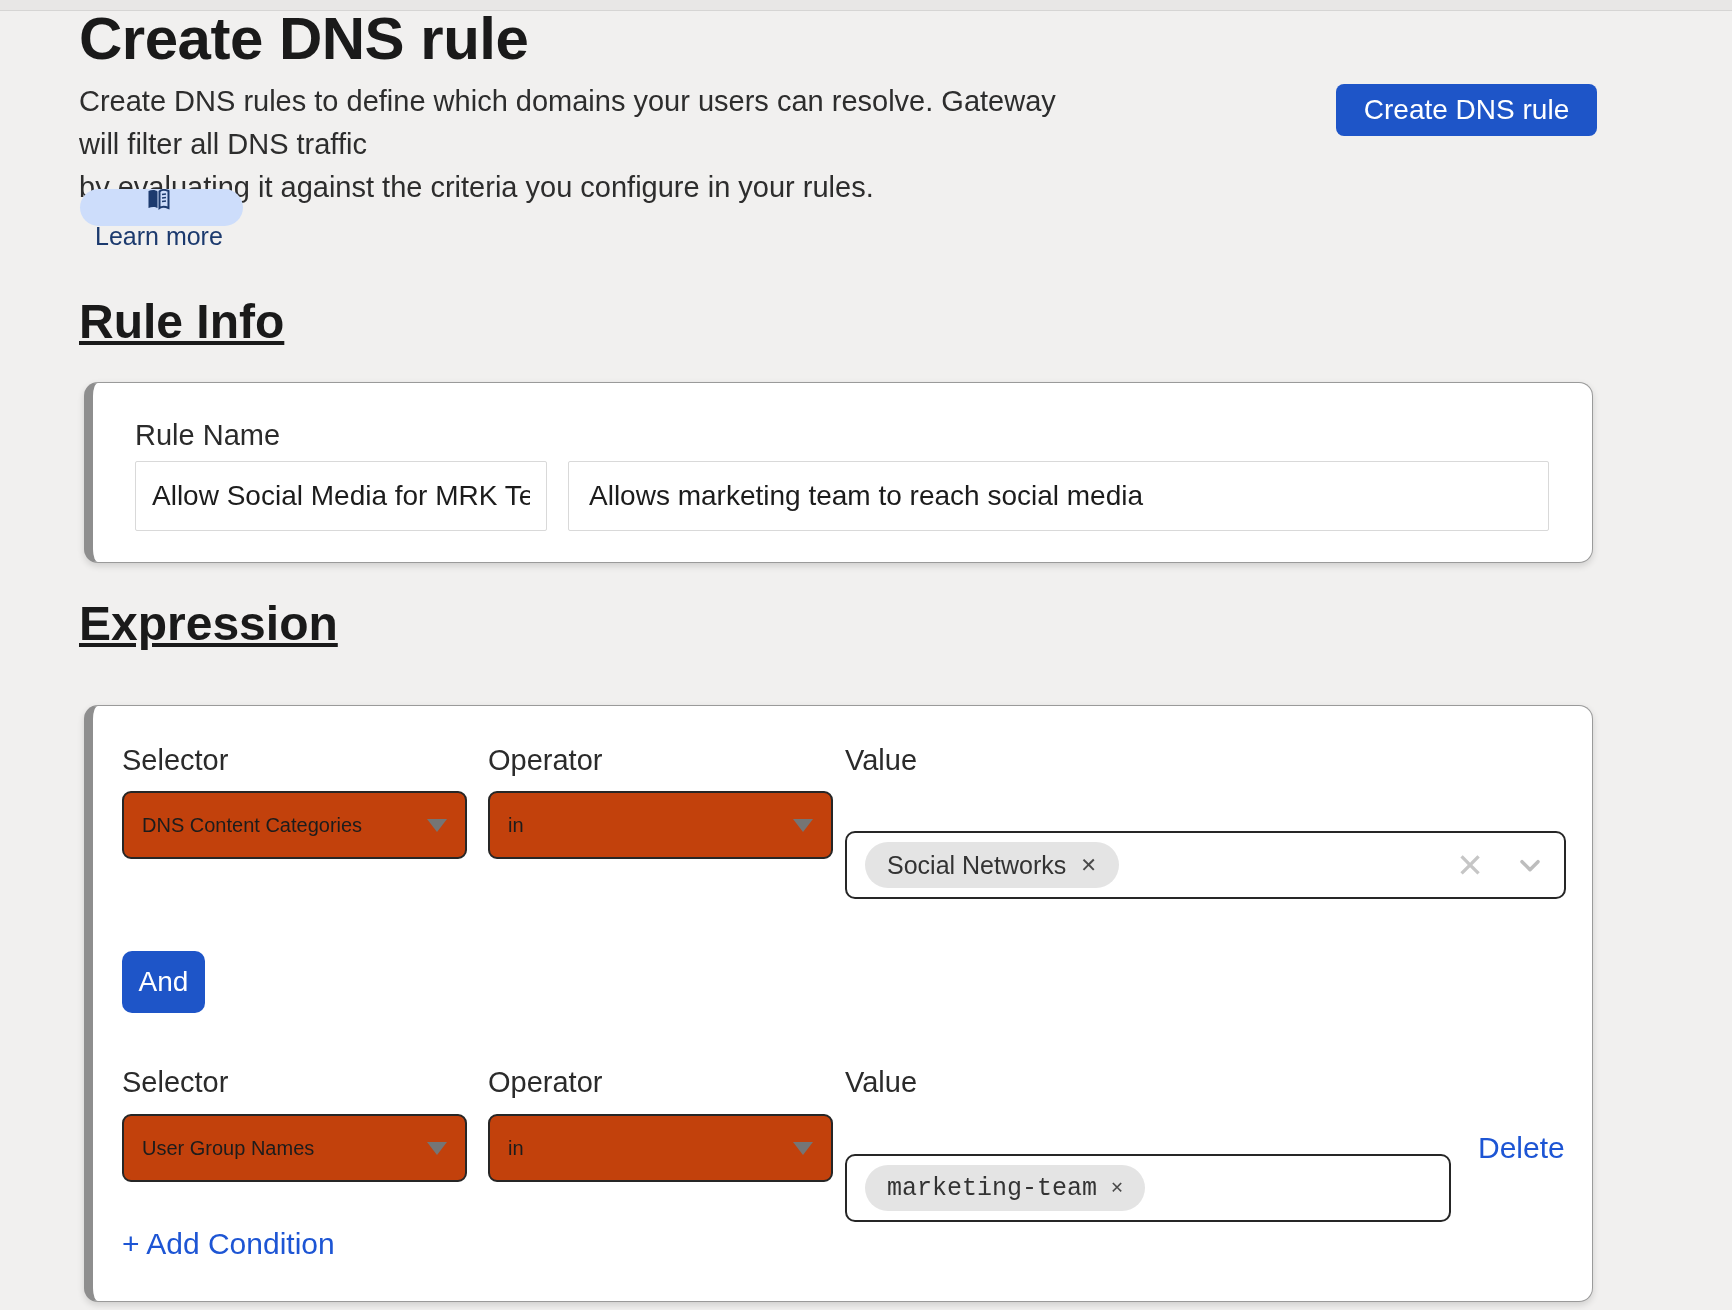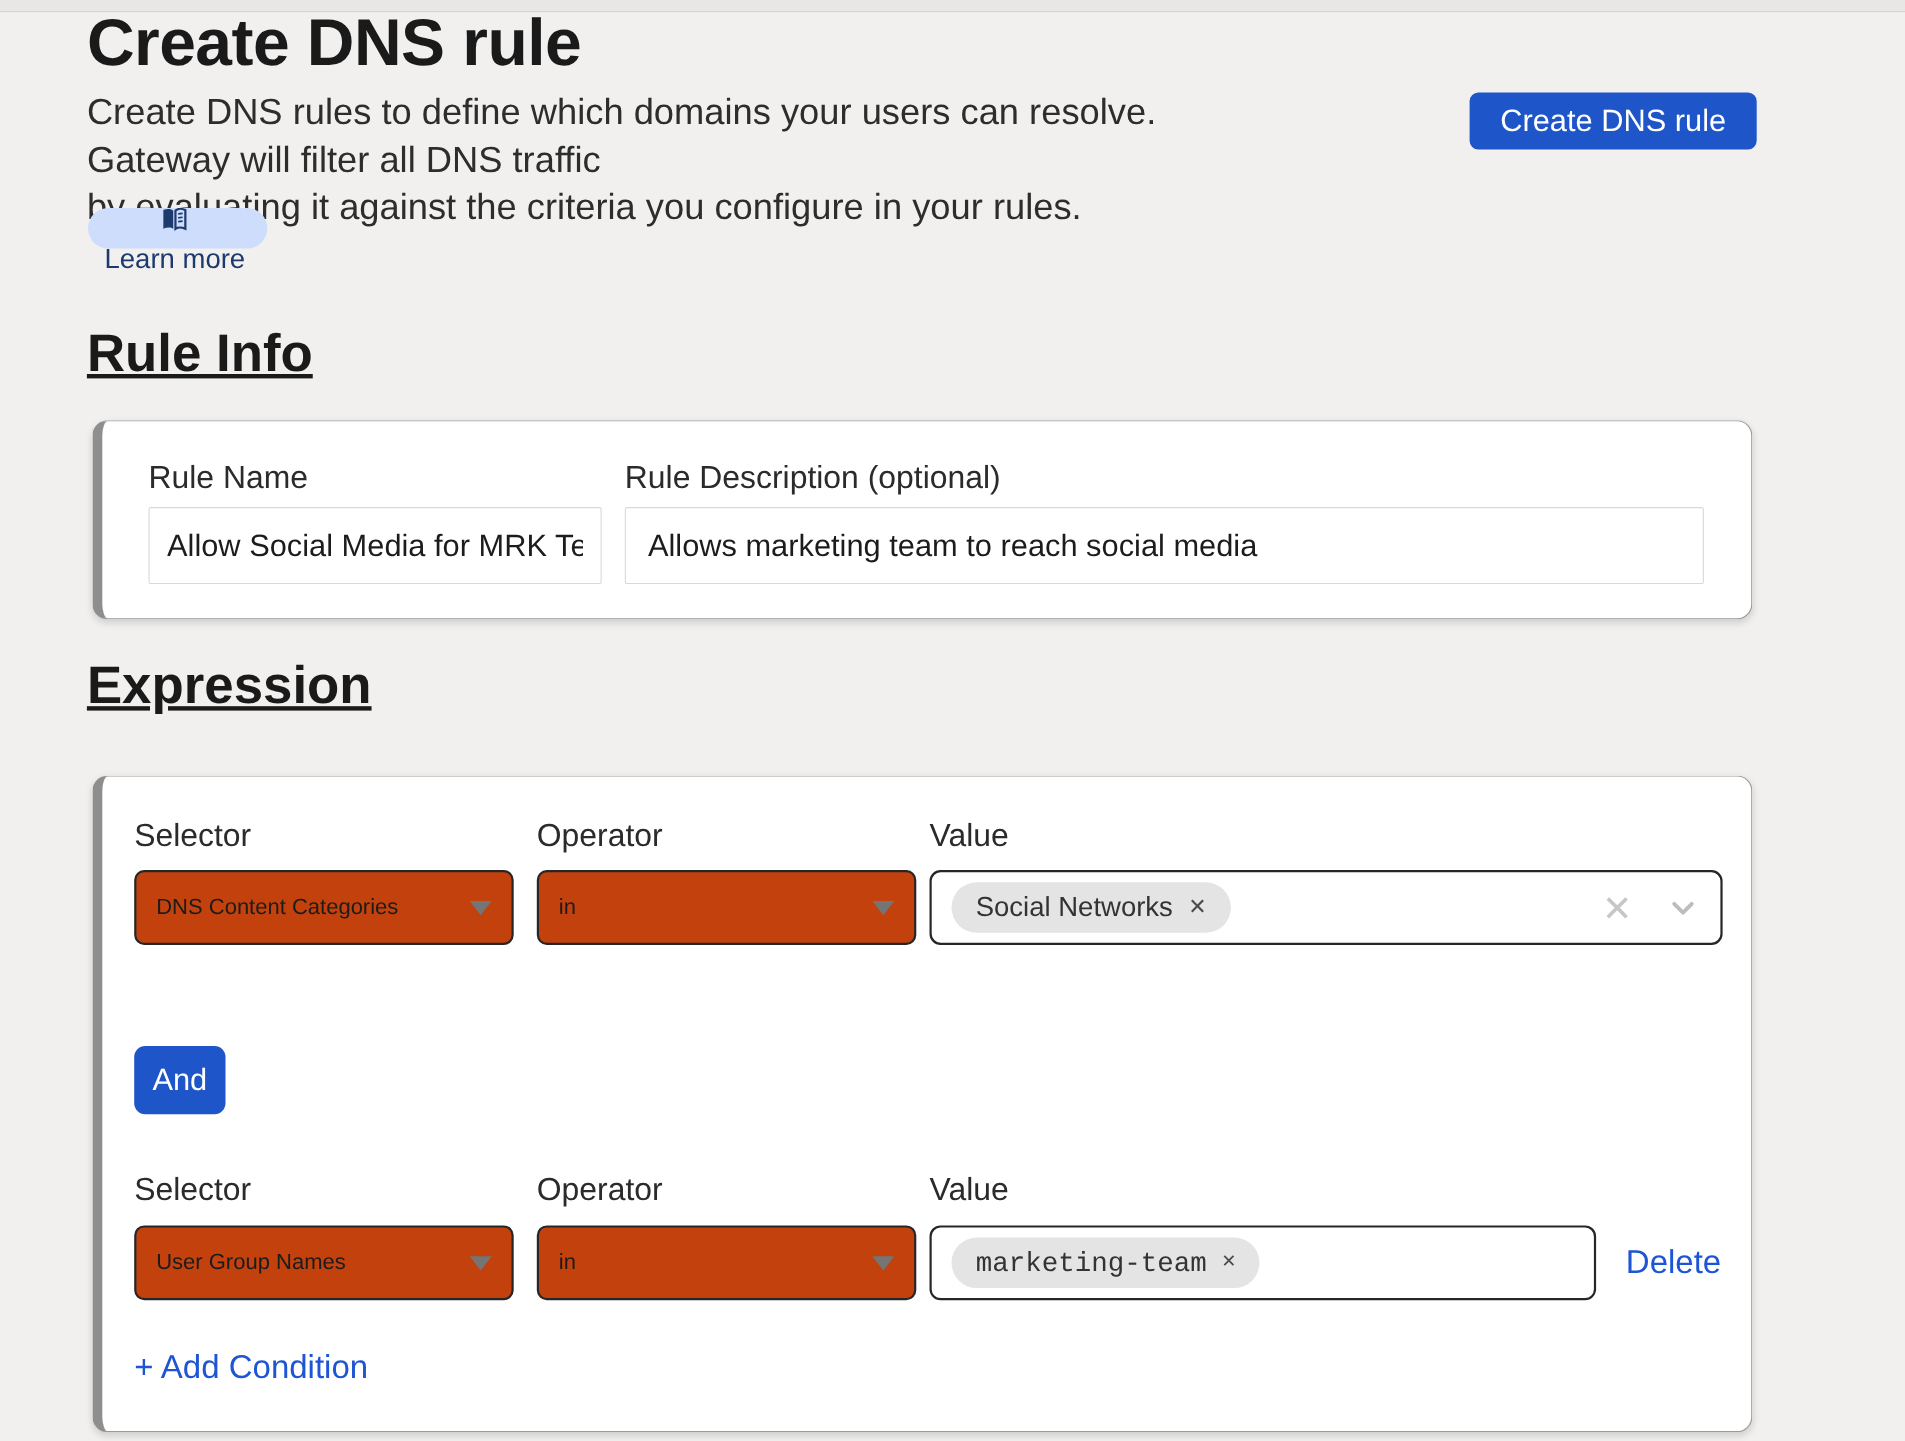--- a/index.html
+++ b/index.html
@@ -30,21 +30,21 @@
     position:absolute;left:0;top:0;width:1732px;height:11px;
     background:#e8e7e6;border-bottom:1px solid #d6d5d4;
   }
   .page-title{
     position:absolute;left:79px;top:4px;
     font-size:60px;font-weight:700;color:var(--text-dark);
     letter-spacing:-0.5px;
   }
   .page-desc{
     position:absolute;left:79px;top:80px;width:1000px;
-    font-size:33px;line-height:43px;color:var(--text-body);
+    font-size:29px;line-height:43px;color:var(--text-body);
   }
   .page-desc span{display:block;}
   .btn-primary{
     position:absolute;left:1336px;top:84px;width:261px;height:52px;
     background:var(--accent-blue);color:#ffffff;border:none;border-radius:8px;
     font-family:inherit;font-size:28px;display:flex;align-items:center;justify-content:center;
     cursor:pointer;
   }
   .pill{
     position:absolute;left:80px;top:189px;height:37px;
@@ -82,21 +82,21 @@
     white-space:nowrap;overflow:hidden;
   }
   .caret{
     width:0;height:0;flex:none;margin-left:10px;
     border-left:10px solid transparent;border-right:10px solid transparent;
     border-top:13px solid #757575;
   }
   .multiselect{
     position:absolute;height:68px;background:#ffffff;
     border:2px solid var(--control-border);border-radius:10px;
-    display:flex;align-items:center;padding:0 18px;cursor:text;
+    display:flex;align-items:center;padding:0 18px;cursor:text;margin-top:40px;
   }
   .chip{
     display:inline-flex;align-items:center;gap:14px;height:46px;
     padding:0 22px;border-radius:23px;background:var(--chip-bg);
     font-size:25px;color:#333333;white-space:nowrap;
   }
   .chip-x{
     font-size:20px;font-weight:700;color:#4a4a4a;cursor:pointer;line-height:1;
   }
   .ms-icons{margin-left:auto;display:flex;align-items:center;gap:30px;}
@@ -138,21 +138,20 @@
     <line x1="15.5" y1="12.5" x2="19.5" y2="12" stroke="#1c3a6e" stroke-width="1.6"></line>
   </svg>
   <span>Learn more</span>
 </button>
 
 <h2 class="section-heading heading-rule-info">Rule Info</h2>
 
 <div class="card card-rule-info">
   <div class="field-label" style="left:42px;top:36px;">Rule Name</div>
   <input class="text-input" style="left: 42px; top: 78px; width: 412px;" value="Allow Social Media for MRK Team">
-  <div class="field-label" style="left:475px;top:36px;">Rule Description (optional)</div>
   <input class="text-input" style="left: 475px; top: 78px; width: 981px; padding-left: 20px;" value="Allows marketing team to reach social media">
 </div>
 
 <h2 class="section-heading heading-expression">Expression</h2>
 
 <div class="card card-expression">
 
   <div class="field-label" style="left:29px;top:38px;">Selector</div>
   <div class="field-label" style="left:395px;top:38px;">Operator</div>
   <div class="field-label" style="left:752px;top:38px;">Value</div>

